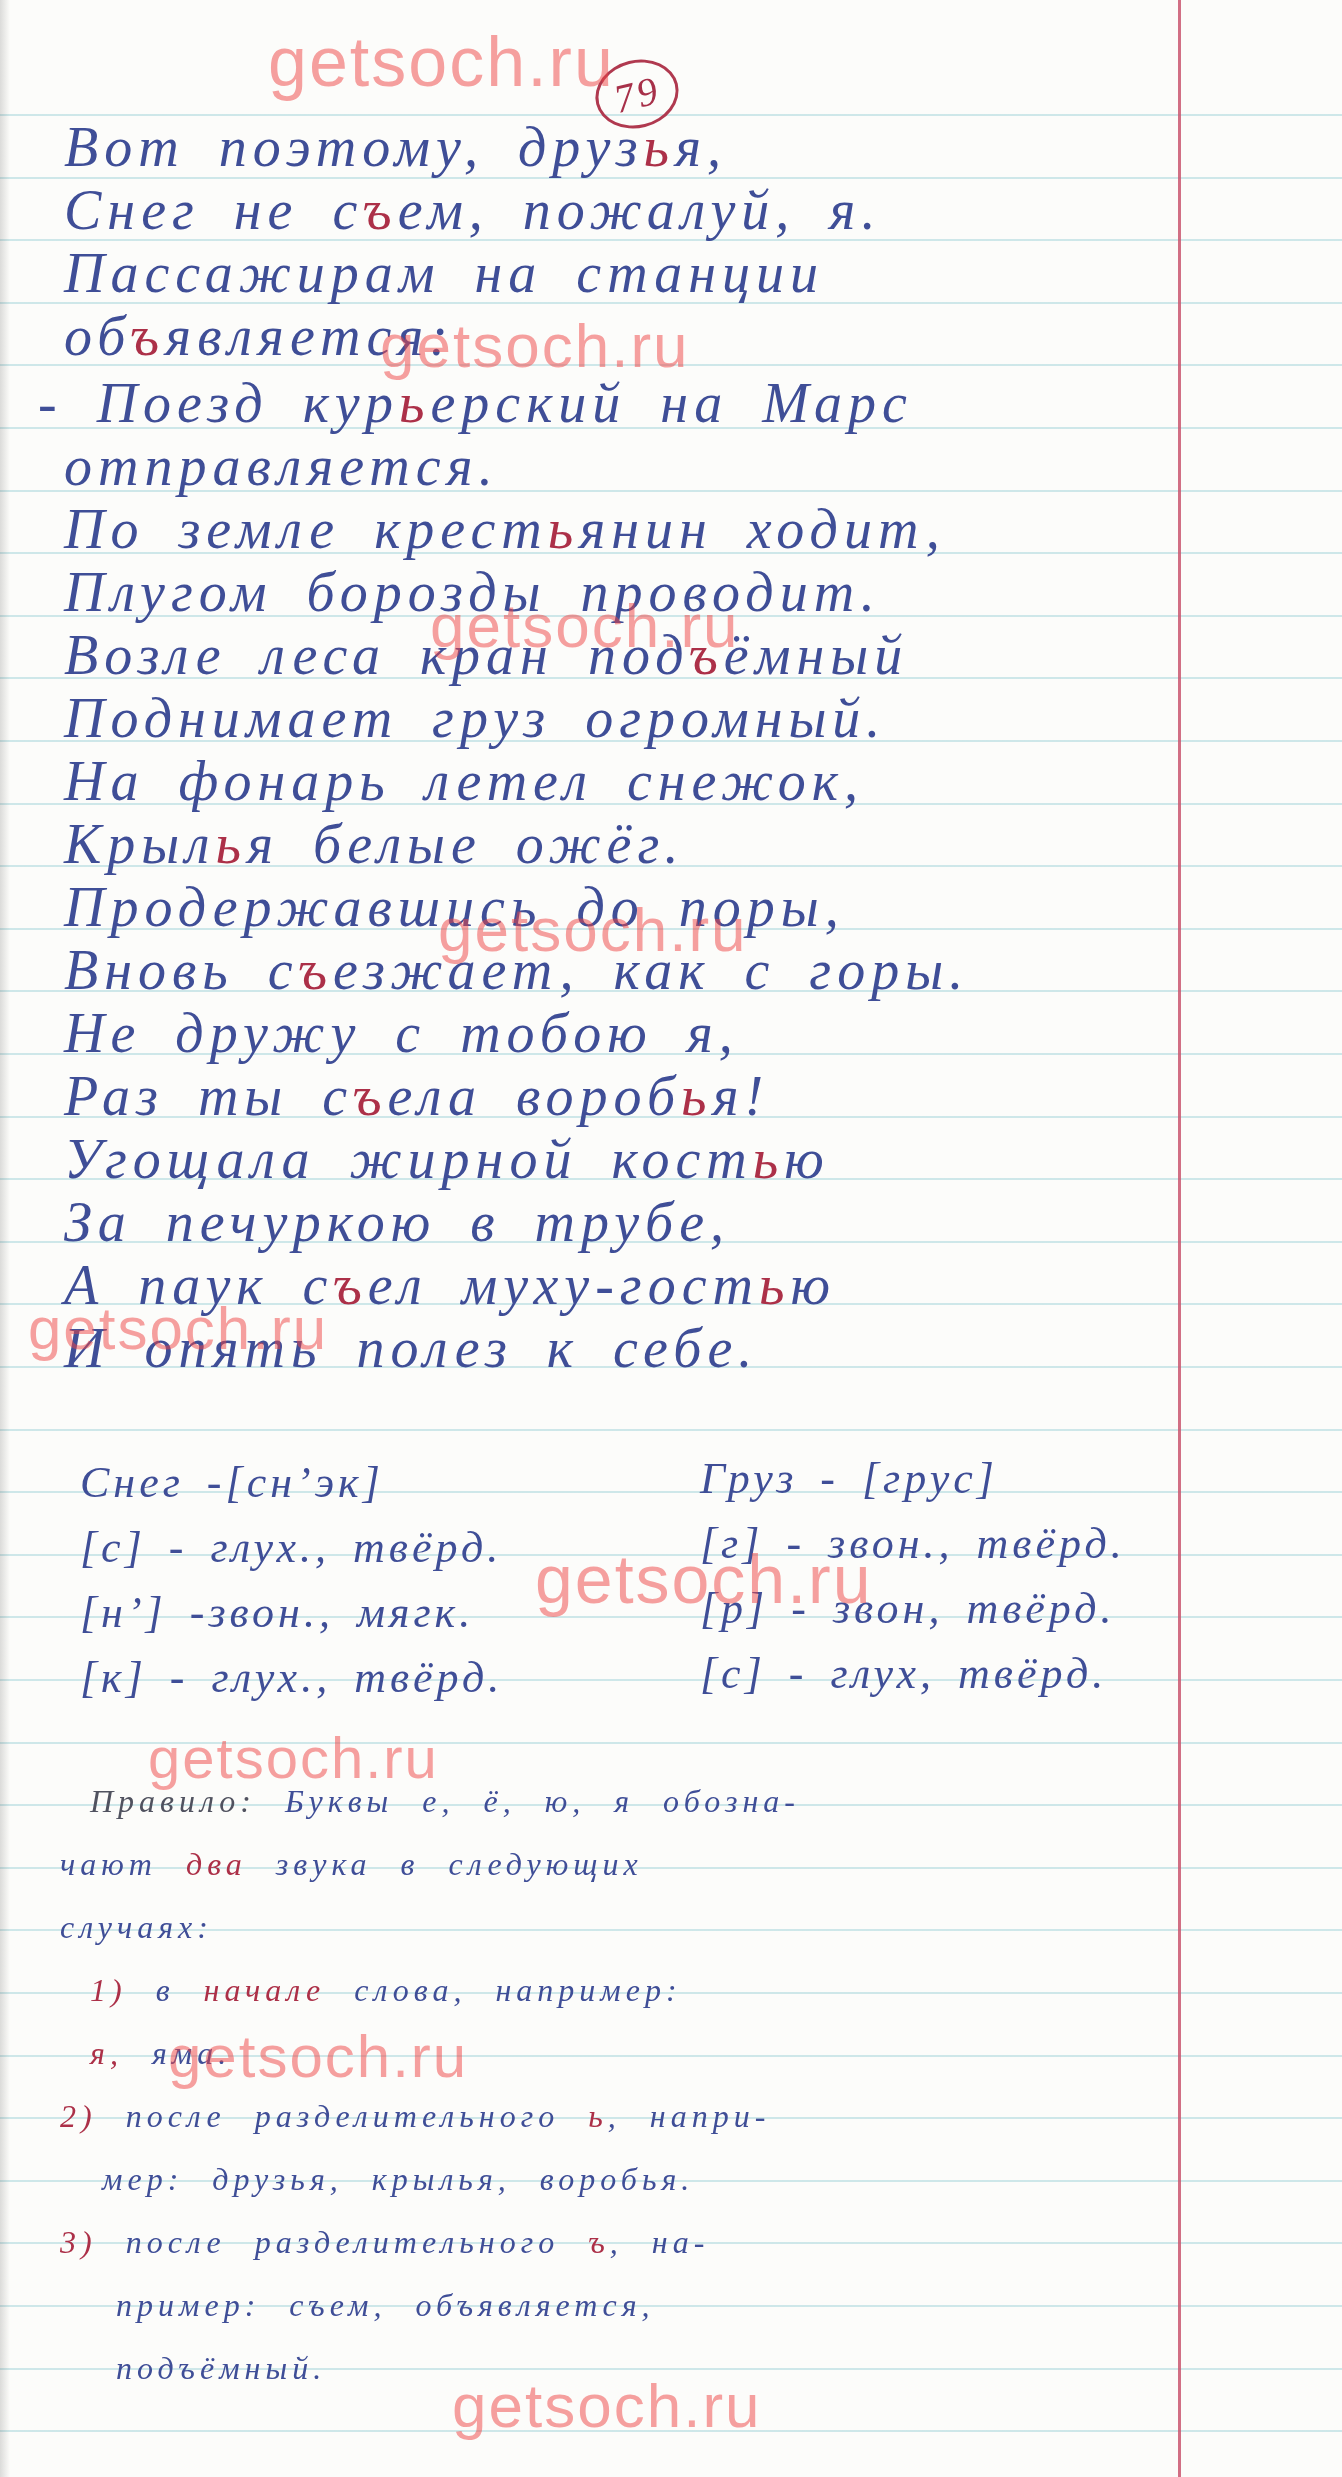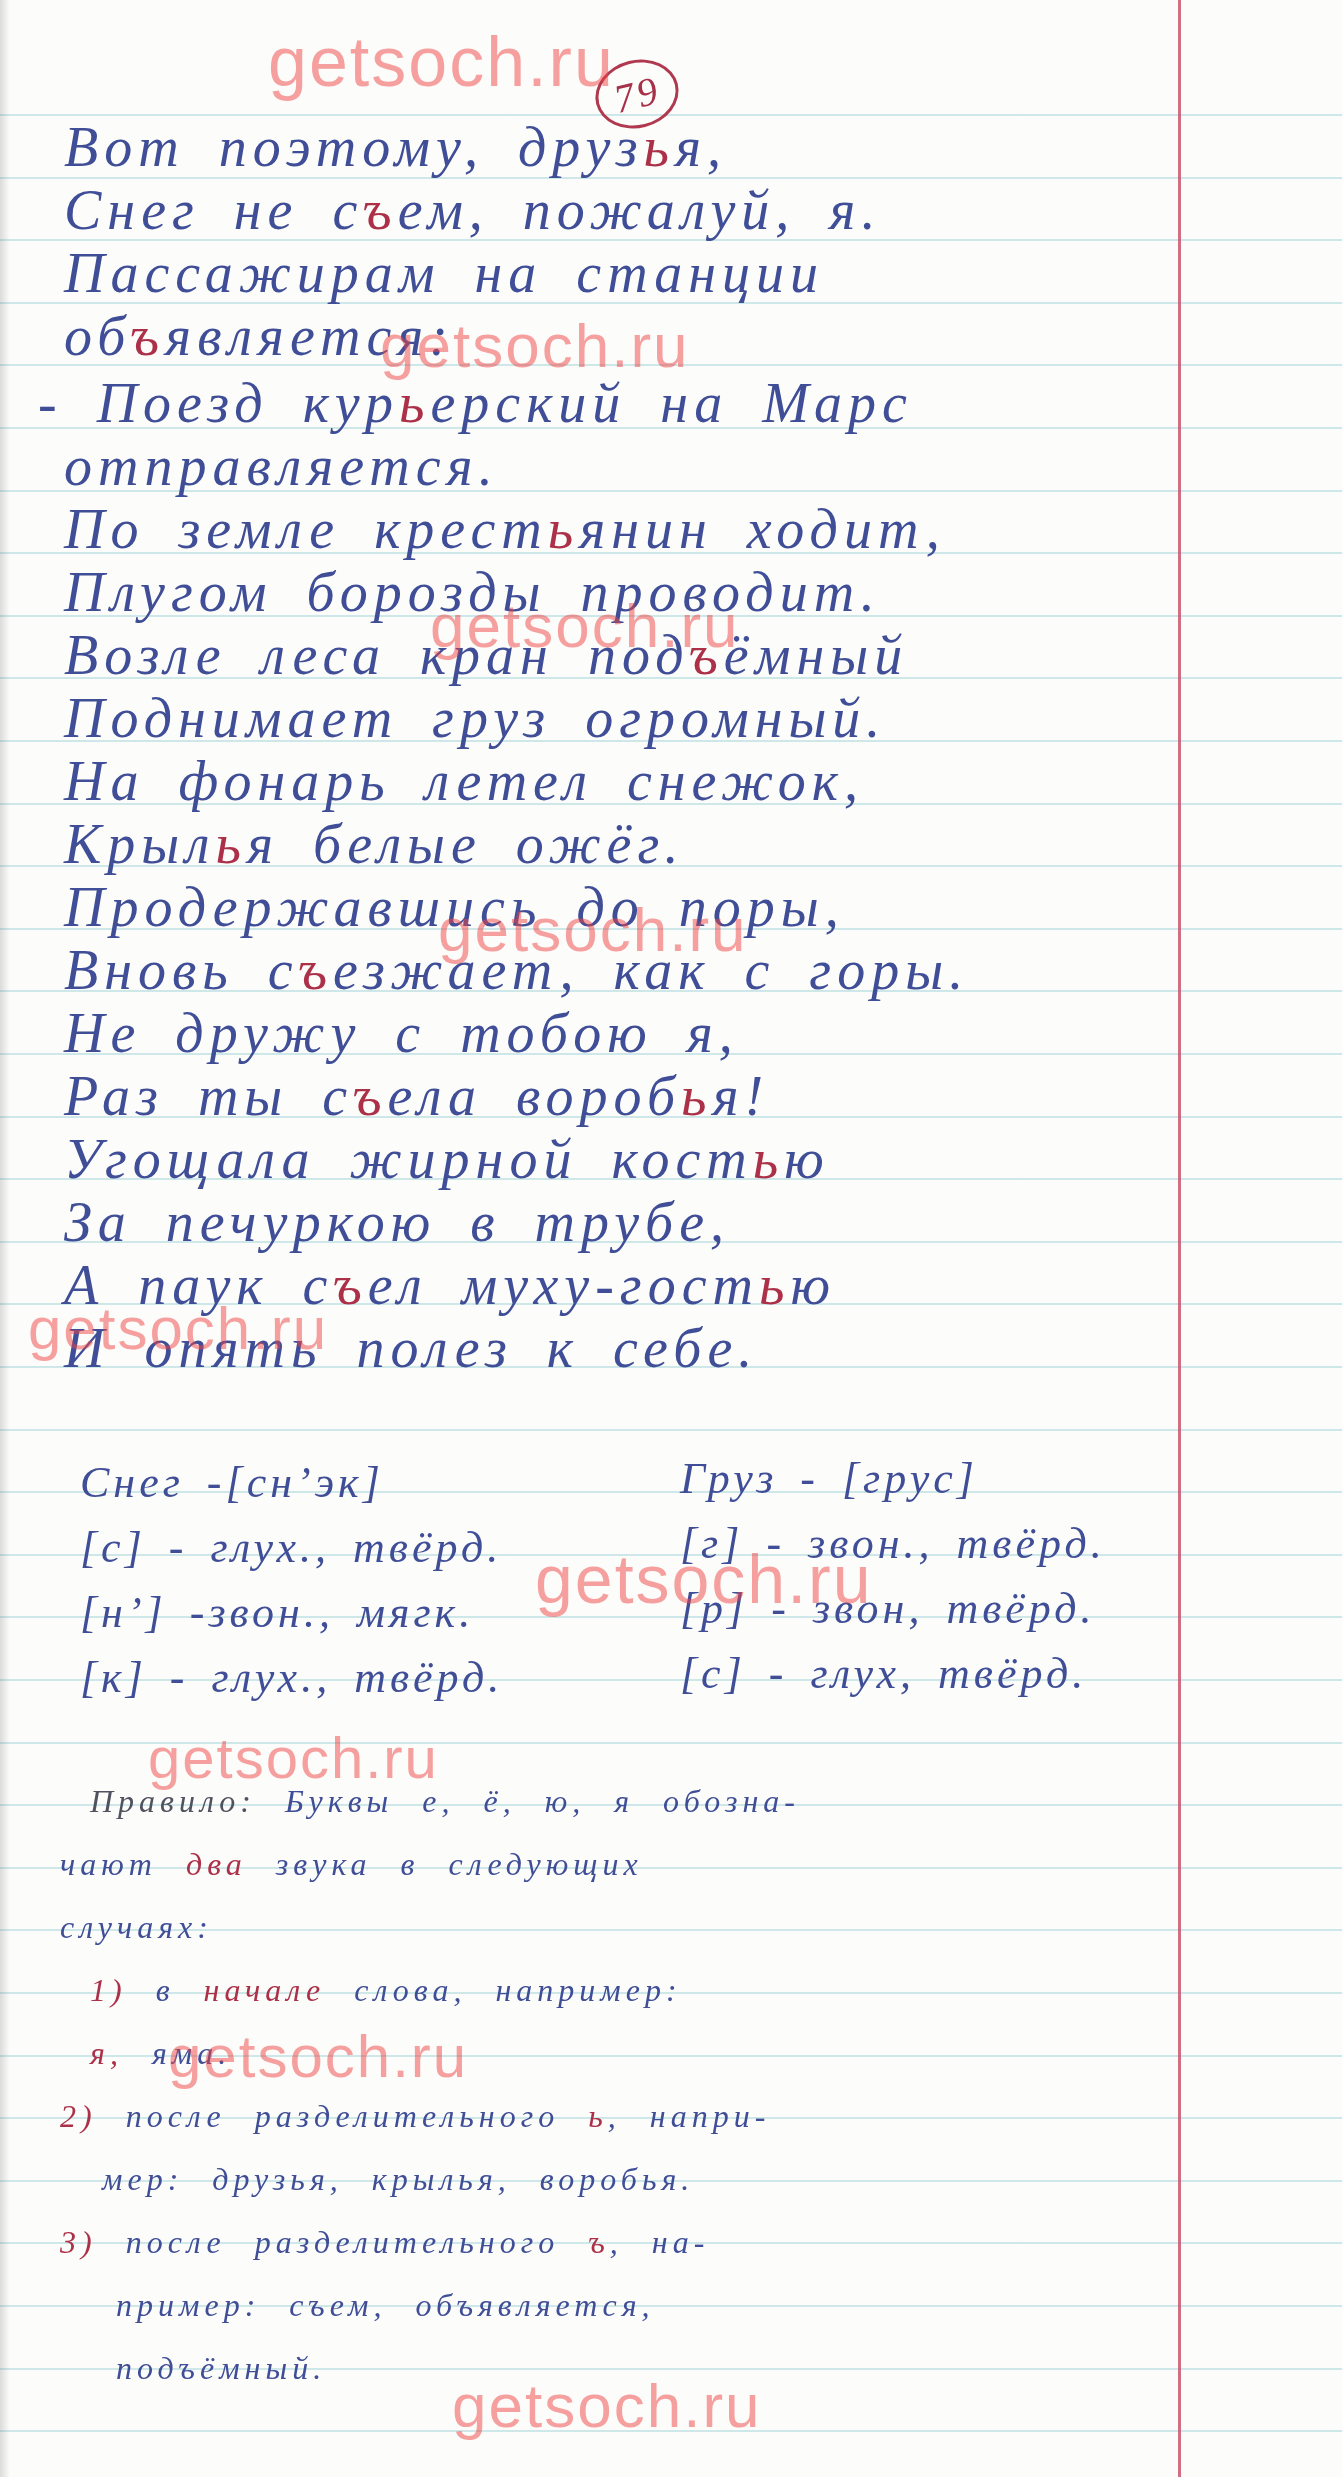--- a/index.html
+++ b/index.html
@@ -60,21 +60,21 @@
   
   .hand{
     position:absolute;z-index:3;
     font-style:italic;color:#3f4e97;white-space:nowrap;
   }
   .poem{left:64px;top:116px;font-size:56px;letter-spacing:6px;word-spacing:14px;}
   .poem .pline{line-height:63px;height:63px;}
   .phon{font-size:44px;letter-spacing:4px;word-spacing:8px;}
   .phon .pline{line-height:65px;height:65px;}
   .phon-left{left:80px;top:1450px;}
-  .phon-right{left:680px;top:1446px;}
+  .phon-right{left:700px;top:1446px;}
   .rule{left:60px;top:1770px;font-size:32px;letter-spacing:5px;word-spacing:16px;}
   .rule .pline{line-height:63px;height:63px;}
 
   .ink-red{color:#ac3048;}
   .ink-dark{color:#50525f;}
   .gap{margin-top:4px;}
   .dash{margin-left:-26px;}
   .in1{margin-left:30px;}
   .in2{margin-left:42px;}
   .in3{margin-left:56px;}

